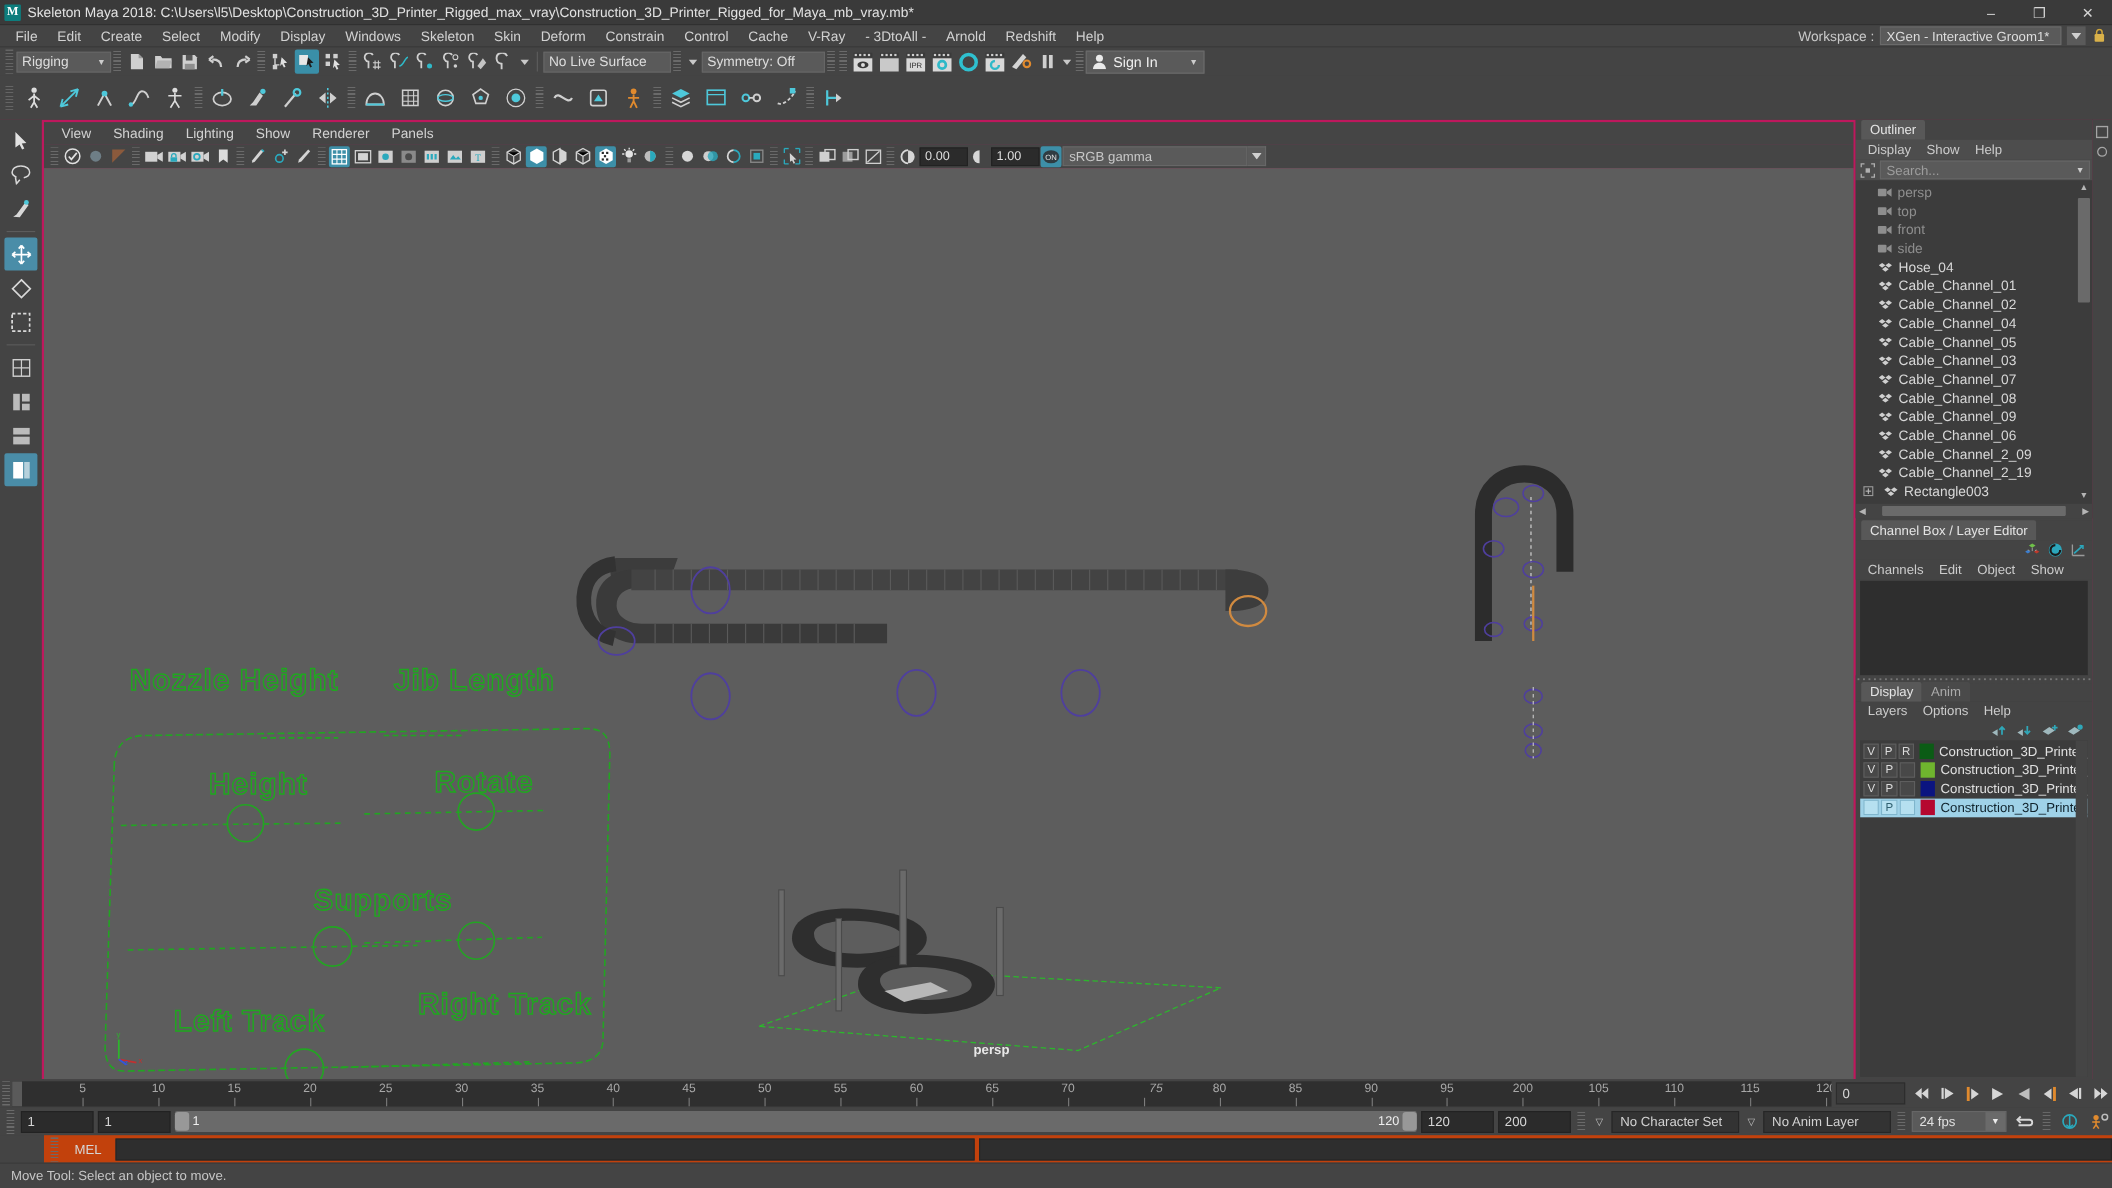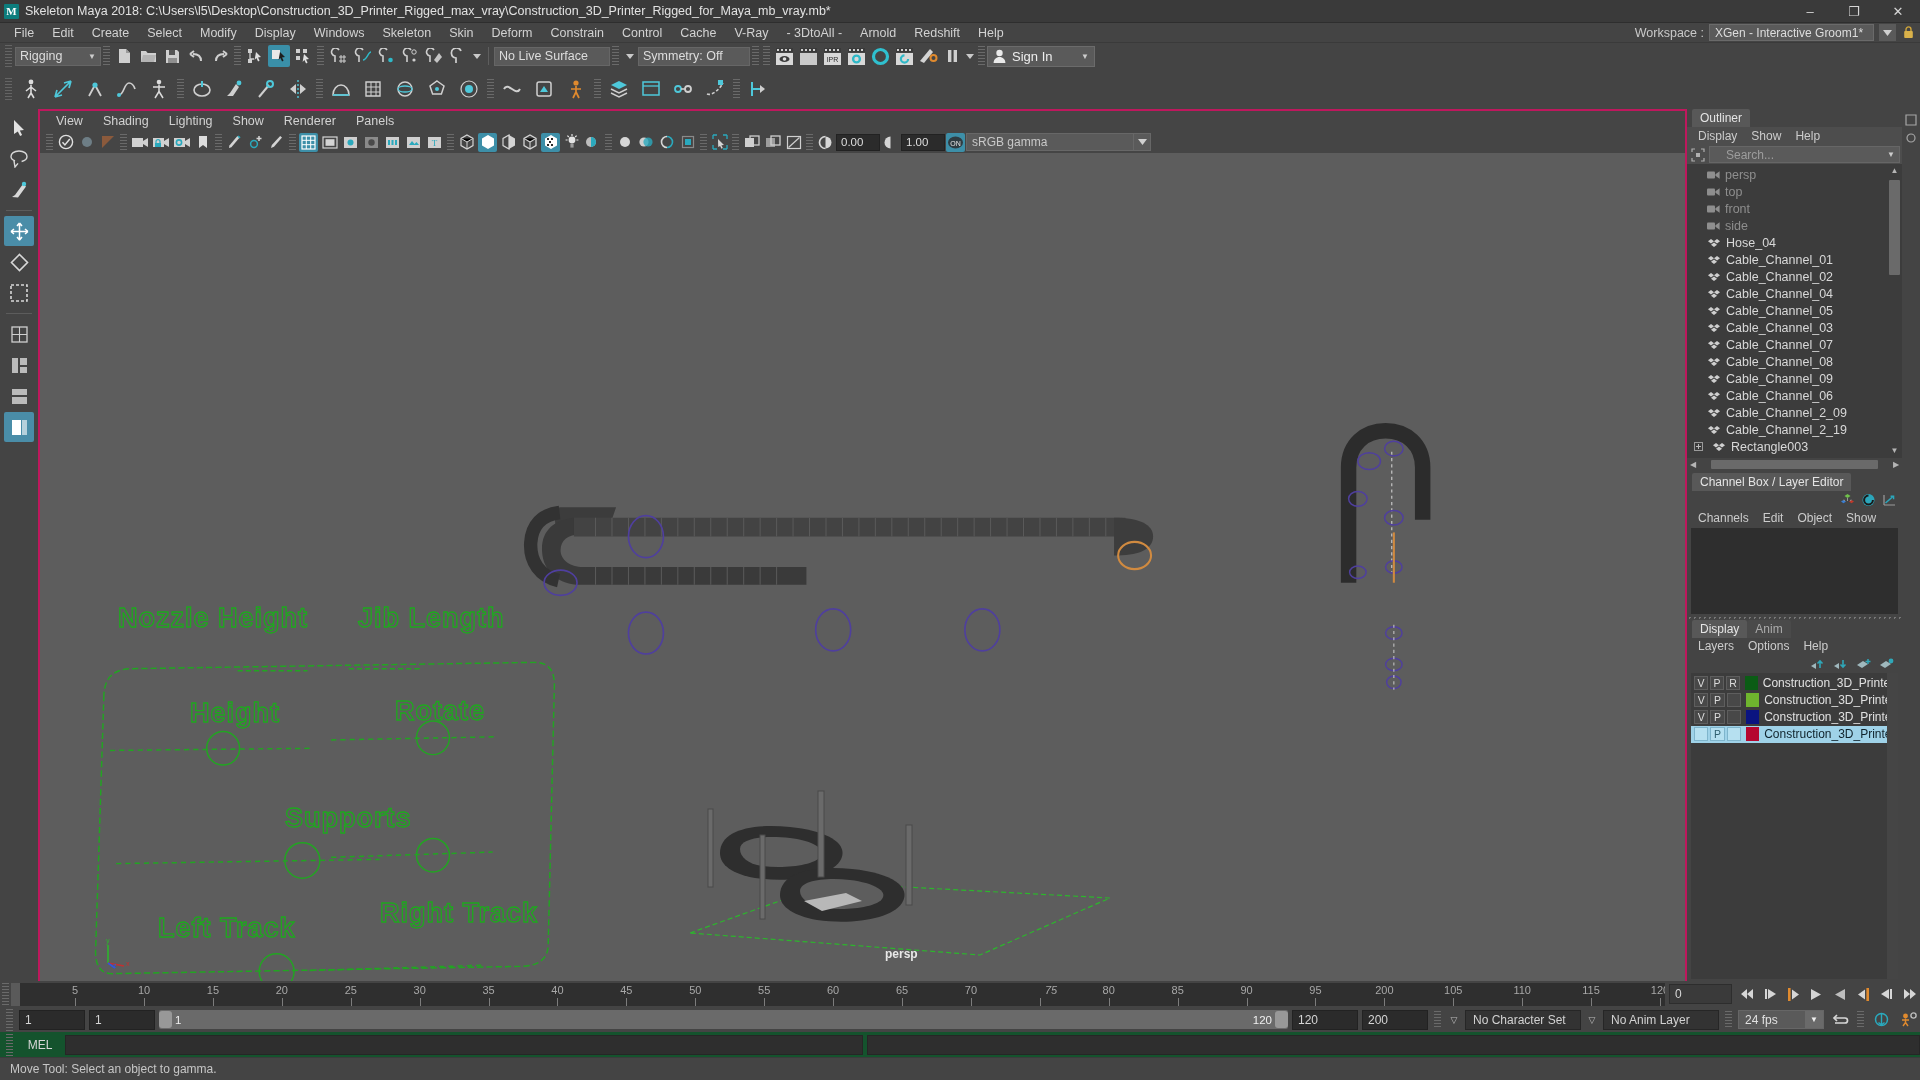--- a/index.html
+++ b/index.html
@@ -86,21 +86,21 @@
   
   .rdock { width:215px; background:#444444; display:flex; flex-direction:column; flex:0 0 215px; }
   .panel-tabrow { height:18px; display:flex; align-items:flex-end; padding-left:5px; background:#444444;}
   .panel-tab { background:#585858; color:#e4e4e4; font-size:12px; padding:2px 8px 2px 8px; border-radius:2px 2px 0 0;}
   .panel-tab.inactive { background:#4a4a4a; color:#aaa; }
   .panel-menus { height:18px; display:flex; align-items:center; background:#4d4d4d; padding-left:4px;}
   .pm { padding:0 7px; font-size:12px; color:#ccc;}
   .outliner-search { height:19px; background:#4d4d4d; display:flex; align-items:center; padding:0 2px; gap:2px;}
   .srch-ico { width:18px; height:17px; display:flex; align-items:center; justify-content:center; }
   .srch-box { flex:1; height:17px; background:#5a5a5a; border:1px solid #666; display:flex; align-items:center;
-              padding-left:16px; font-size:12px; color:#9d9d9d; }
+              padding-left:5px; font-size:12px; color:#9d9d9d; }
   .outliner-list { flex:1; background:#3c3c3c; overflow:hidden; position:relative; padding-top:2px;}
   .ol-row { height:17px; display:flex; align-items:center; padding-left:20px; font-size:12.5px; gap:5px;}
   .ol-row.cam .ol-label { color:#8e8e8e; }
   .ol-label { color:#d8d8d8; white-space:nowrap; }
   .plusbox { width:9px; height:9px; border:1px solid #9a9a9a; position:relative; margin-left:-13px; margin-right:4px;}
   .plusbox:before,.plusbox:after{content:"";position:absolute;background:#bbb;}
   .plusbox:before{left:3px;top:1px;width:1px;height:5px;}
   .plusbox:after{top:3px;left:1px;height:1px;width:5px;}
   .ol-vscroll { position:absolute; right:2px; top:2px; width:11px; bottom:14px; }
   .ol-vthumb { position:absolute; left:0; top:14px; width:11px; height:95px; background:#6a6a6a; border-radius:1px;}
@@ -149,21 +149,21 @@
   .rangebar { flex:1; height:19px; background:#6a6a6a; border-radius:2px; position:relative; display:flex; align-items:center;}
   .rb-handle { width:13px; height:17px; background:#989898; border-radius:3px;}
   .rb-l { font-size:11.5px; color:#efefef; margin-left:3px;}
   .rb-r { font-size:11.5px; color:#efefef; margin-right:3px; margin-left:auto;}
   .smallarrow { width:14px; text-align:center; color:#bdbdbd; font-size:9px; }
   .selbox { height:20px; background:#333333; border:1px solid #262626; display:flex; align-items:center;
             padding:0 7px; font-size:12px; color:#d2d2d2;}
   .fpsbox { width:86px; height:19px; background:#5a5a5a; border:1px solid #666; display:flex; align-items:center;
             font-size:12px; color:#e0e0e0; padding-left:6px;}
 
-  .melrow { height:25px; background:#14532d; display:flex; align-items:center; flex:0 0 25px; padding-left:4px; gap:4px;}
+  .melrow { height:25px; background:#c2410c; display:flex; align-items:center; flex:0 0 25px; padding-left:4px; gap:4px;margin-left:40px;}
   .mel-label { width:42px; text-align:center; font-size:12px; color:#d6d6d6;}
   .mel-input { flex:1; height:20px; background:#2e2e2e; border:1px solid #262626; }
   .mel-out { flex:1.32; height:20px; background:#2e2e2e; border:1px solid #262626; }
   .statusline { height:23px; background:#444; display:flex; align-items:center; padding-left:10px; flex:0 0 23px;
                 border-top:1px solid #3b3b3b;}
   .status-text { font-size:12px; color:#c6c6c6;}
 
   .rsidebar { width:18px; background:#444; display:flex; flex-direction:column; align-items:center; gap:3px; padding-top:3px; flex:0 0 18px;}
   .rsb { width:15px; height:15px; display:flex; align-items:center; justify-content:center; }
 
@@ -1473,15 +1473,15 @@
   </div>
 
   <div class="melrow">
     <div class="tl-grip"></div>
     <div class="mel-label">MEL</div>
     <div class="mel-input"></div>
     <div class="mel-out"></div>
   </div>
 
   <div class="statusline">
-    <span class="status-text">Move Tool: Select an object to gamma.</span>
+    <span class="status-text">Move Tool: Select an object to move.</span>
   </div>
 </div>
 
 </body></html>

